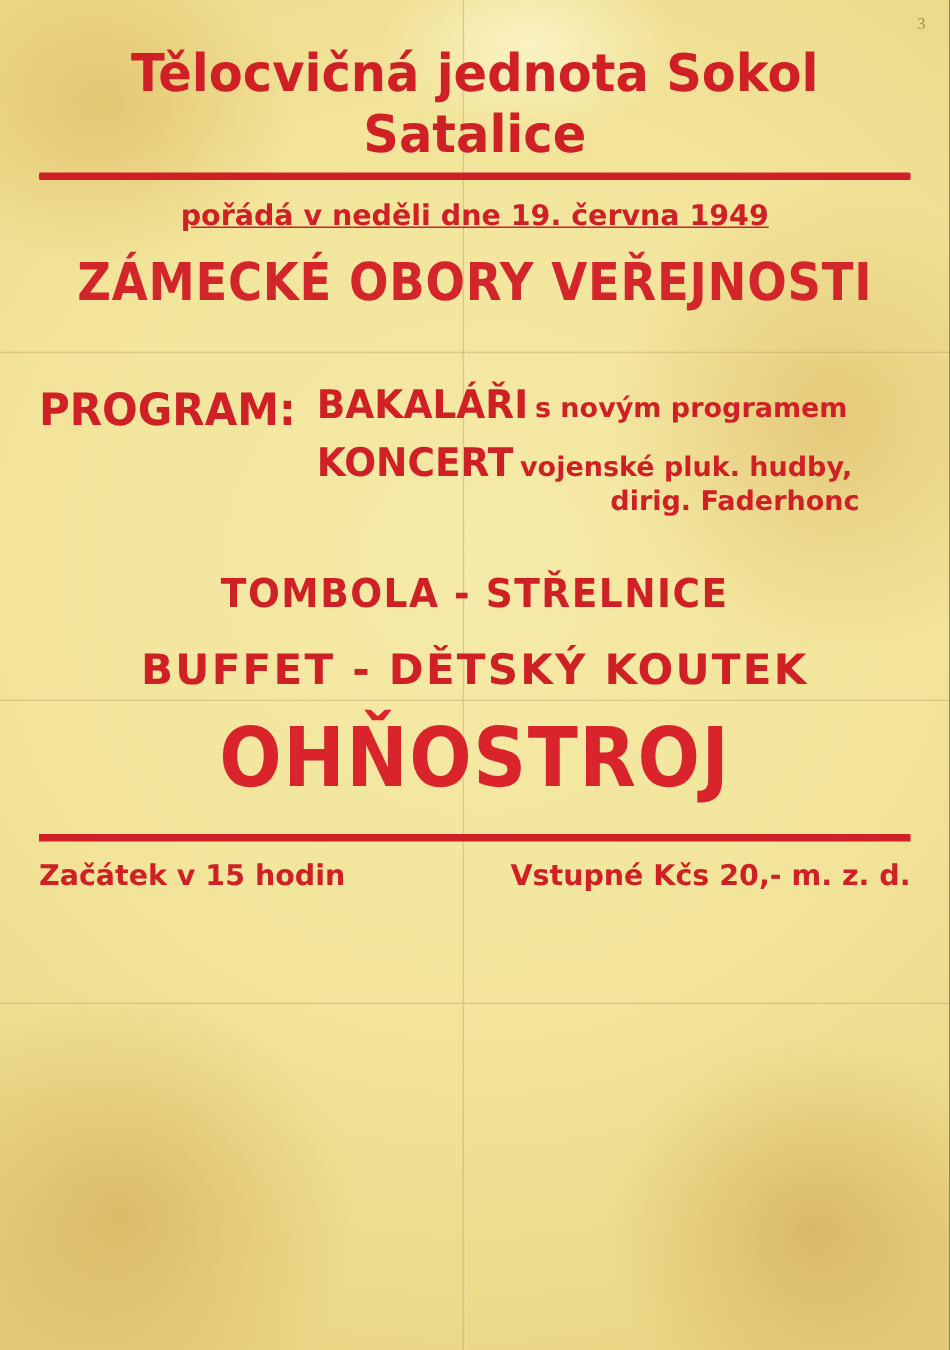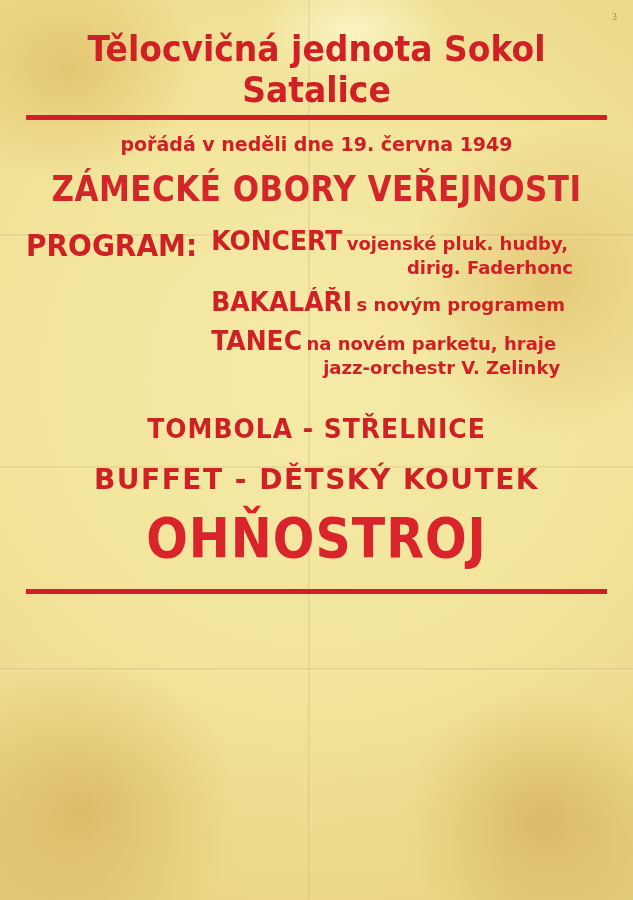--- a/index.html
+++ b/index.html
@@ -68,20 +68,21 @@
   }
 
   .sub1 {
     text-align: center;
     font-size: 19px;
     font-weight: bold;
     margin-top: 13px;
     line-height: 1.25;
     color: #cf2026;
     font-family: "DejaVu Sans", sans-serif;
+    text-decoration: underline;
   }
   .sub1 .ln2 { display:block; }
 
   .banner {
     text-align: center;
     font-size: 31px;
     font-weight: bold;
     margin-top: 14px;
     letter-spacing: 0.5px;
     color: #d2262b;
@@ -105,21 +106,21 @@
   }
   .huge .l2 {
     display: block;
     font-size: 92px;
     letter-spacing: 2px;
     margin-top: 34px;
     transform: scaleY(1.18);
   }
 
   .program {
-    margin-top: 20px;
+    margin-top: 48px;
   }
   .program-row {
     display: flex;
     align-items: flex-start;
   }
   .program-label {
     font-size: 28px;
     font-weight: bold;
     color: #cf2026;
     font-family: "DejaVu Sans", sans-serif;
@@ -245,41 +246,40 @@
 
     <div class="banner">ZÁMECKÉ OBORY VEŘEJNOSTI</div>
 
 
     <div class="program">
       <div class="program-row">
         <div class="program-label">PROGRAM:</div>
         <div class="items">
 
           <div class="item">
+            <span class="big">BAKALÁŘI</span>
+            <span class="small">s novým programem</span>
+          </div>
+
+          <div class="item">
             <span class="big">KONCERT</span>
             <span class="small">vojenské pluk. hudby,</span>
             <span class="line2">dirig. Faderhonc</span>
           </div>
 
-          <div class="item">
-            <span class="big">BAKALÁŘI</span>
-            <span class="small">s novým programem</span>
-          </div>
-
-          <div class="item">
-            <span class="big">TANEC</span>
-            <span class="small">na novém parketu, hraje</span>
-            <span class="line2 indent">jazz-orchestr V. Zelinky</span>
-          </div>
 
         </div>
       </div>
     </div>
 
     <div class="tombola">TOMBOLA  -  STŘELNICE</div>
     <div class="buffet">BUFFET    -    DĚTSKÝ KOUTEK</div>
     <div class="ohnostroj">OHŇOSTROJ</div>
 
     <div class="bottom-rule"></div>
 
+    <div class="footer">
+      <span>Začátek v 15 hodin</span>
+      <span>Vstupné Kčs 20,- m. z. d.</span>
+    </div>
 
   </div>
 </div>
 
 </body></html>

